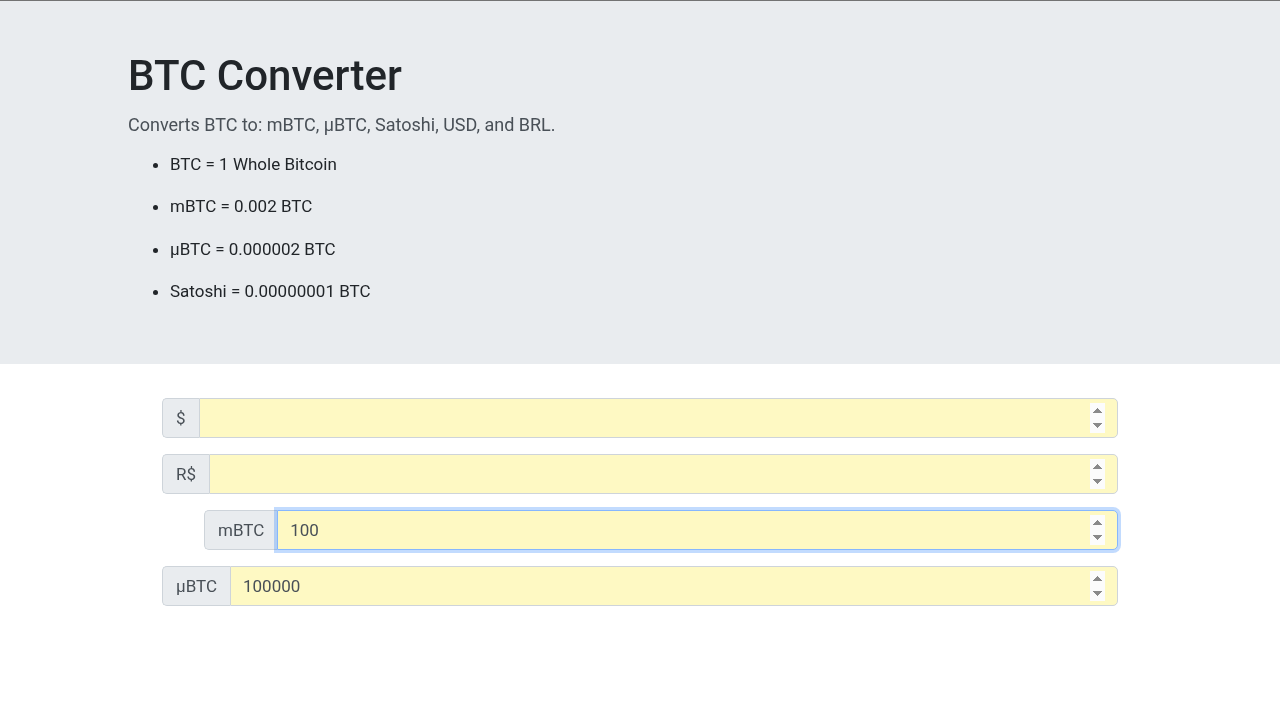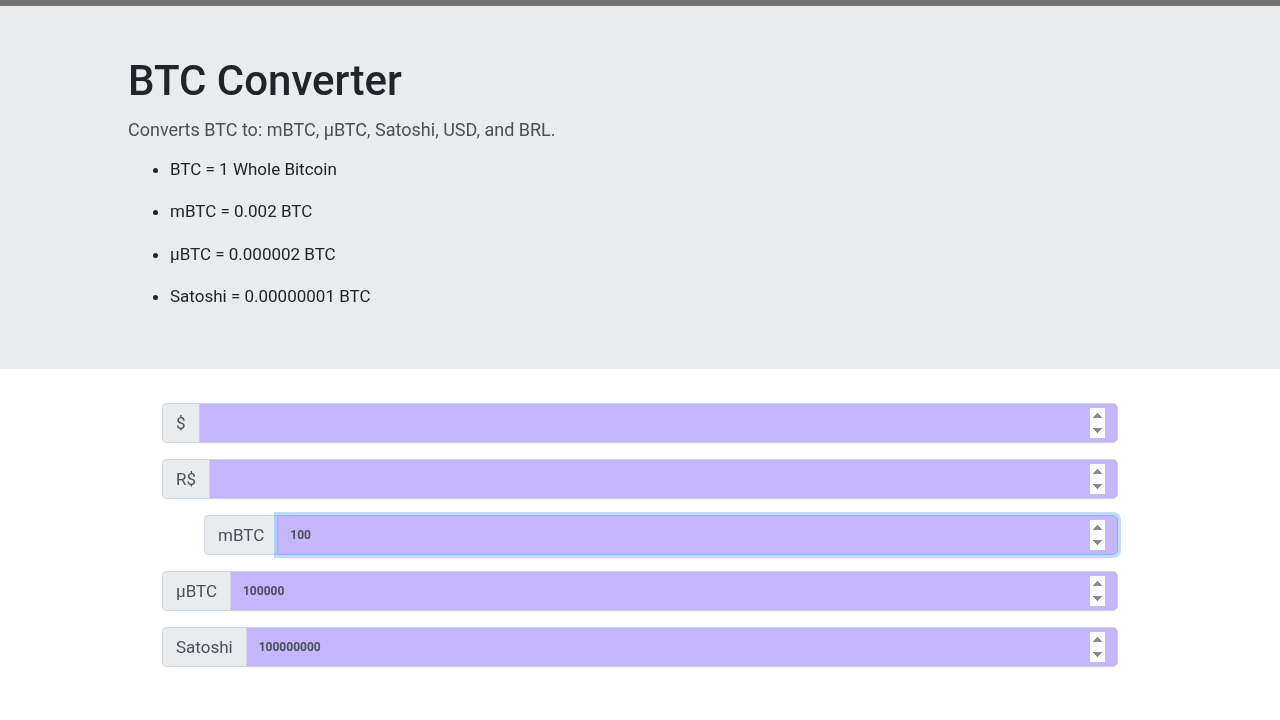--- a/index.html
+++ b/index.html
@@ -10,21 +10,21 @@
     body {
       font-family: -apple-system, BlinkMacSystemFont, "Segoe UI", Roboto, "Helvetica Neue", Arial, sans-serif;
       background: #fff;
       color: #212529;
       width: 1280px;
       height: 720px;
       overflow: hidden;
     }
     .header-section {
       background: #e9ecef;
-      border-top: 6px solid #737373;
+      border-top: 1px solid #737373;
       padding: 50px 128px 60px 128px;
     }
     .title {
       font-size: 42px;
       font-weight: 500;
       color: #212529;
       margin-bottom: 14px;
     }
     .subtitle {
       font-size: 18px;
@@ -63,26 +63,25 @@
       border-radius: 5px 0 0 5px;
       color: #495057;
       font-size: 17px;
       white-space: nowrap;
     }
     .input-field {
       flex: 1;
       border: 1px solid #ced4da;
       border-radius: 0 5px 5px 0;
       padding: 0 12px;
-      font-size: 12px;
+      font-size: 17px;
       color: #495057;
-      background: #c4b5fd;
+      background: #fef9c3;
       outline: none;
       font-family: inherit;
-      font-weight: bold;
     }
     .input-group.focused .input-field {
       border-color: #86b7fe;
       box-shadow: 0 0 0 3px rgba(13,110,253,.25);
     }
     .input-group.focused .input-addon {
       border-color: #ced4da;
       margin-left: 42px;
     }
     input[type=number]::-webkit-inner-spin-button {
@@ -120,18 +119,14 @@
   <div class="input-group focused">
     <span class="input-addon">mBTC</span>
     <input type="number" class="input-field" value="100" style="">
   </div>
 
   <div class="input-group">
     <span class="input-addon">μBTC</span>
     <input type="number" class="input-field" value="100000" style="">
   </div>
 
-  <div class="input-group">
-    <span class="input-addon">Satoshi</span>
-    <input type="number" class="input-field" value="100000000" style="">
-  </div>
 
 </div>
 
 </body></html>

